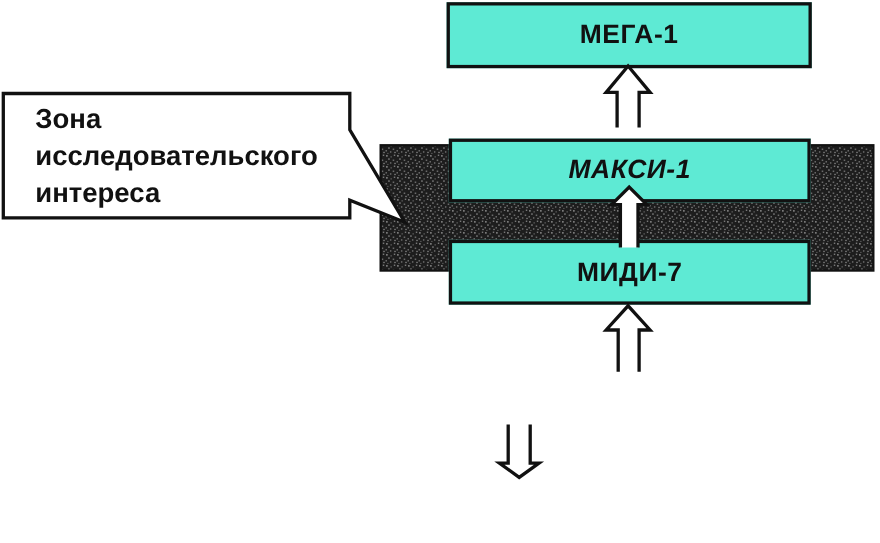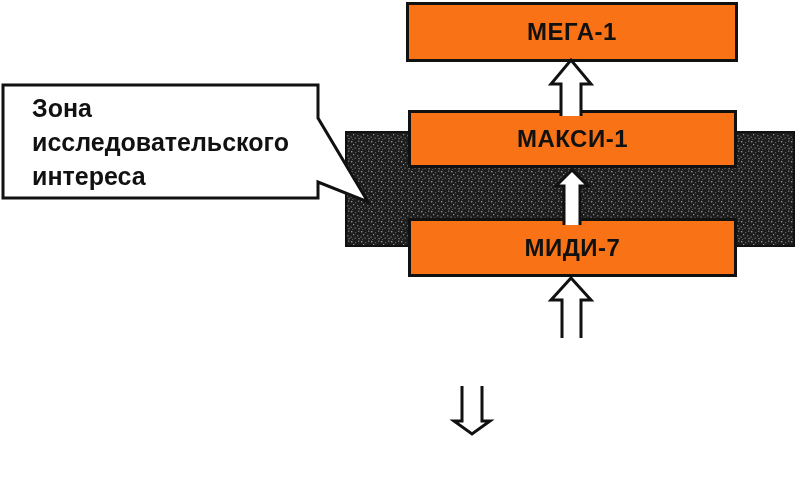--- a/index.html
+++ b/index.html
@@ -20,32 +20,32 @@
     position: absolute;
     left: 0;
     top: 0;
     width: 800px;
     height: 494px;
     pointer-events: none;
   }
   .node {
     position: absolute;
     box-sizing: border-box;
-    background: #f97316;
+    background: #5eead4;
     border: 3px solid #111111;
     display: flex;
     align-items: center;
     justify-content: center;
     font-weight: bold;
     font-size: 24px;
     letter-spacing: 0.5px;
     white-space: nowrap;
   }
   #node-mega  { left: 406px; top:   2px; width: 332px; height: 60px; }
-  #node-maksi { left: 408px; top: 110px; width: 329px; height: 58px; }
+  #node-maksi { left: 408px; top: 126px; width: 329px; height: 58px; font-style: italic; }
   #node-midi  { left: 408px; top: 218px; width: 329px; height: 59px; }
   #node-mini  { left: 409px; top: 332px; width: 329px; height: 58px; }
   #node-forum { left: 343px; top: 429px; width: 249px; height: 59px; font-size: 26px; }
   .callout-text {
     position: absolute;
     left: 3px;
     top: 85px;
     width: 315px;
     height: 113px;
     display: flex;

